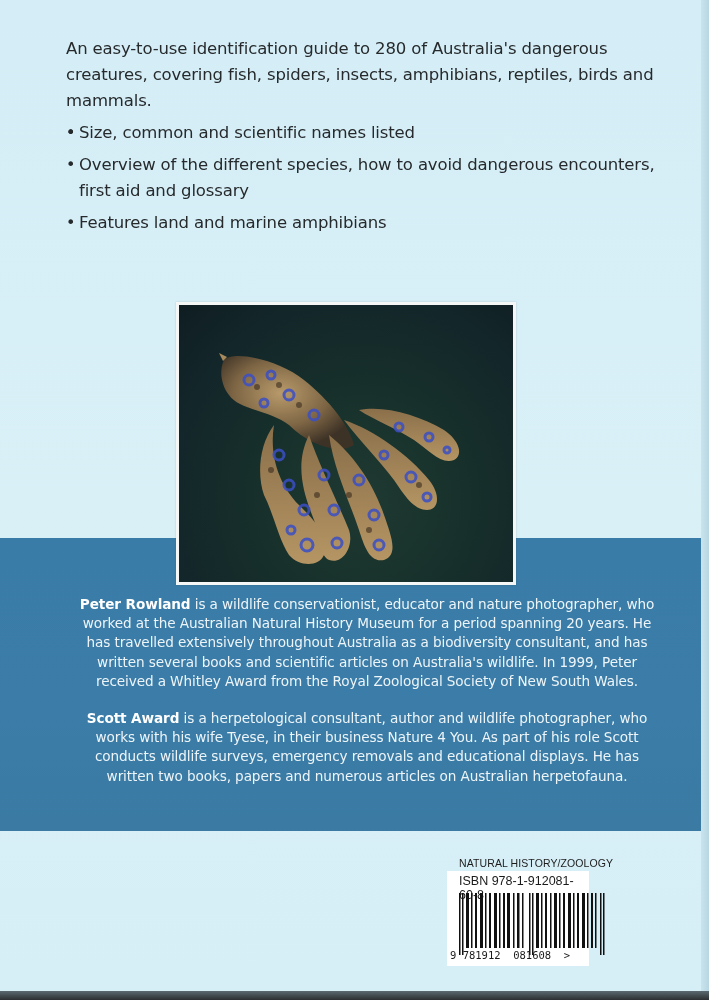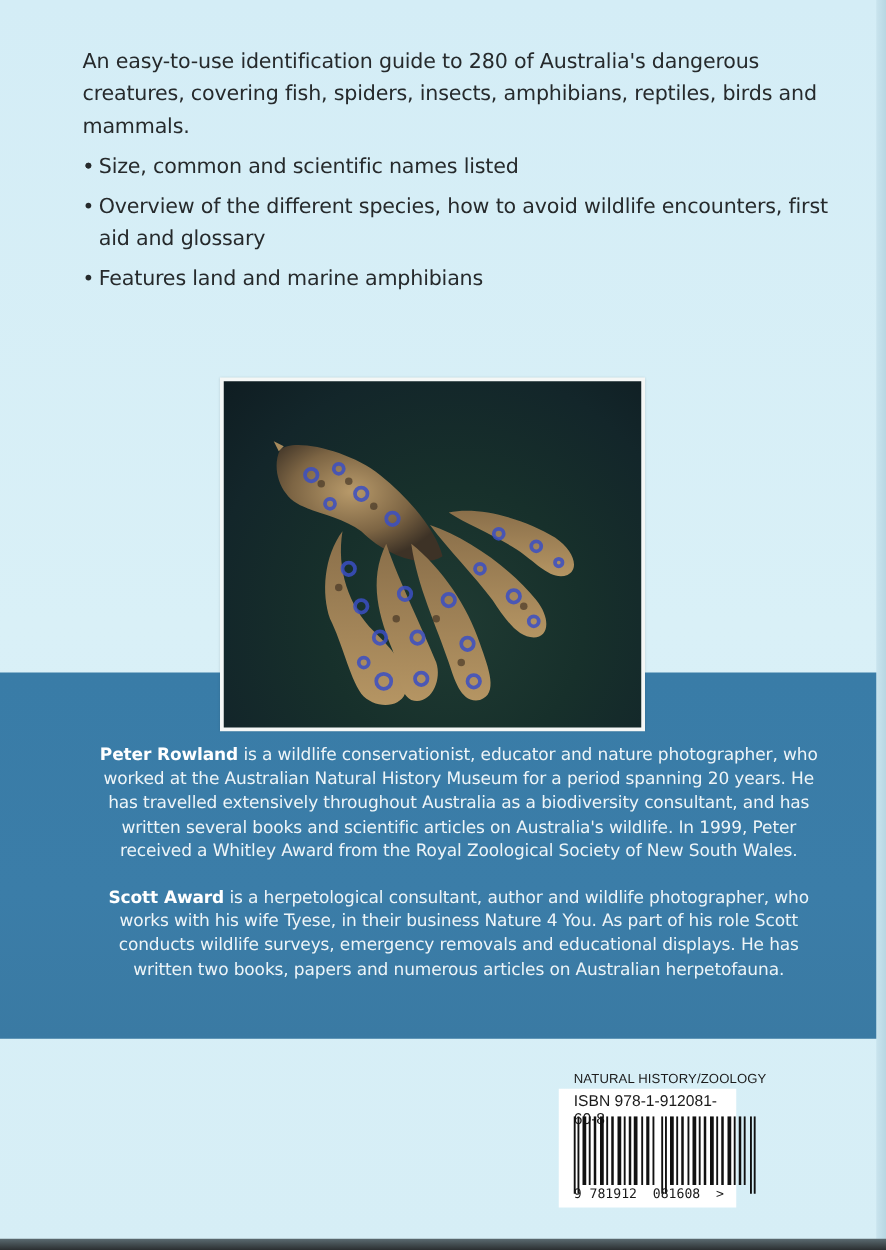--- a/index.html
+++ b/index.html
@@ -67,21 +67,21 @@
     background: #ffffff;
   }
   .isbn-text {
     position: absolute; left: 12px; top: 3px;
     font-family: "Liberation Sans", sans-serif; font-size: 12.5px; color: #1a1a1a;
   }
   .bars {
     position: absolute; left: 10px; top: 22px; width: 160px; height: 65px;
   }
   .barcode-digits {
-    position: absolute; left: 12px; top: 78px; width: 170px;
+    position: absolute; left: 3px; top: 78px; width: 170px;
     font-family: "DejaVu Sans Mono", monospace; font-size: 10.5px; color: #1a1a1a;
     white-space: pre;
   }
 </style>
 </head>
 <body>
 
 <div class="cover">
 
   <div class="blurb">
@@ -89,21 +89,21 @@
     <ul>
       <li>
         <span class="bullet">•</span>
       </li>
       <li>
         <span class="bullet">•</span>
         <span>Size, common and scientific names listed</span>
       </li>
       <li>
         <span class="bullet">•</span>
-        <span>Overview of the different species, how to avoid wildlife encounters, first aid and glossary</span>
+        <span>Overview of the different species, how to avoid dangerous encounters, first aid and glossary</span>
       </li>
       <li>
         <span class="bullet">•</span>
         <span>Features land and marine amphibians</span>
       </li>
     </ul>
   </div>
 
   <div class="blue-band"></div>
 

